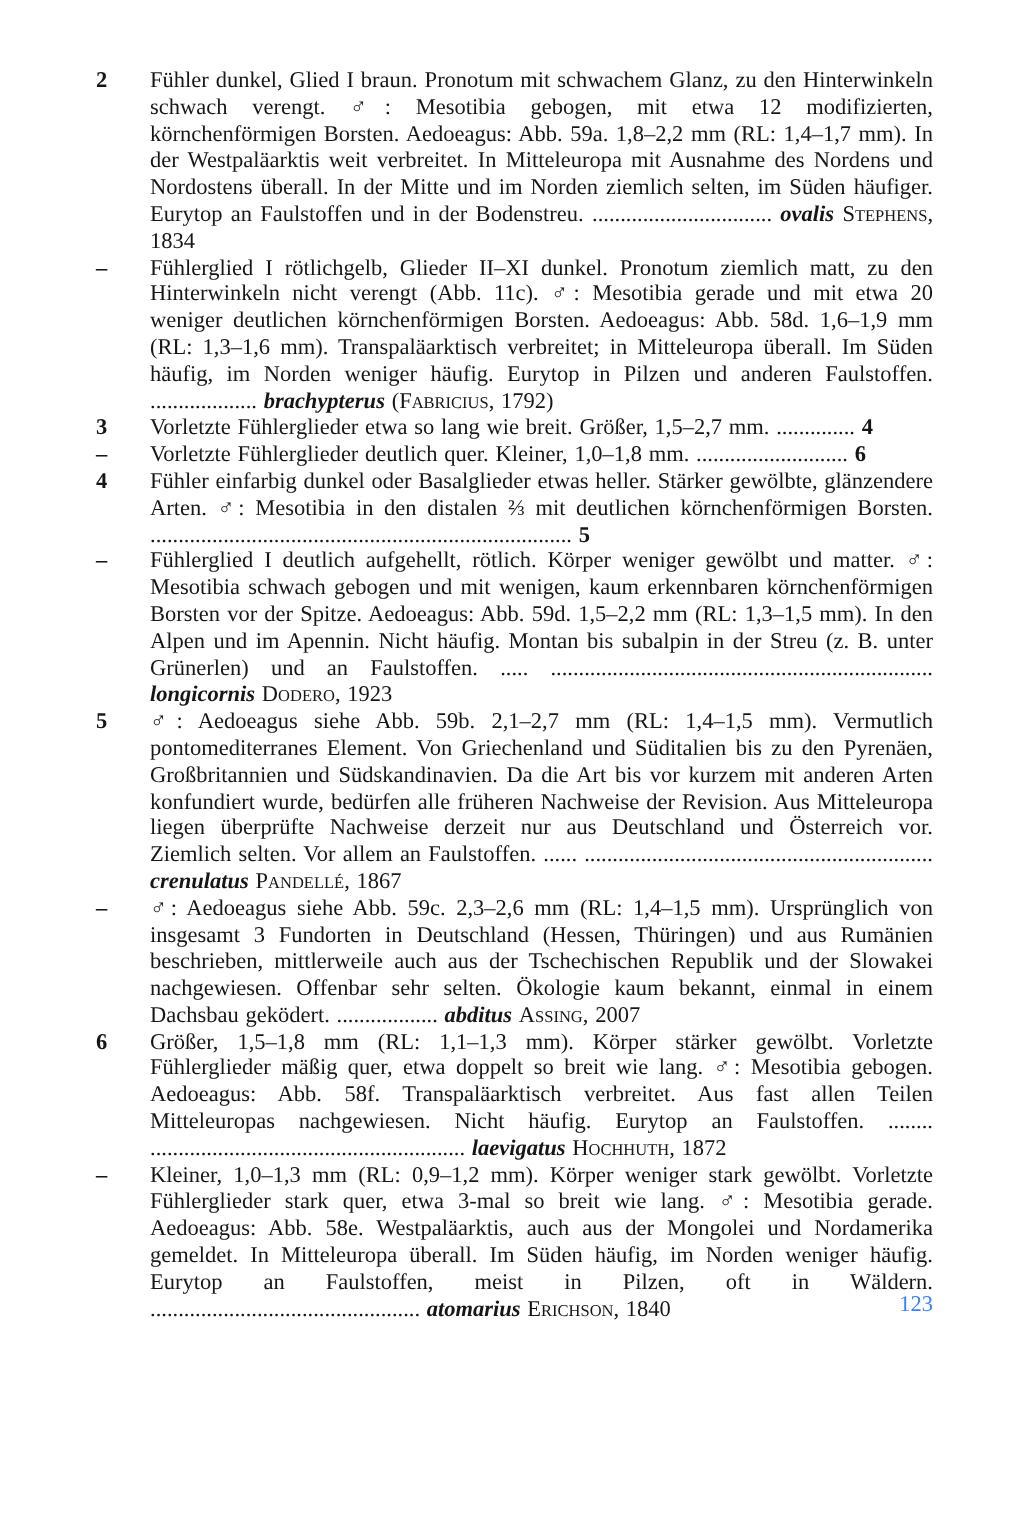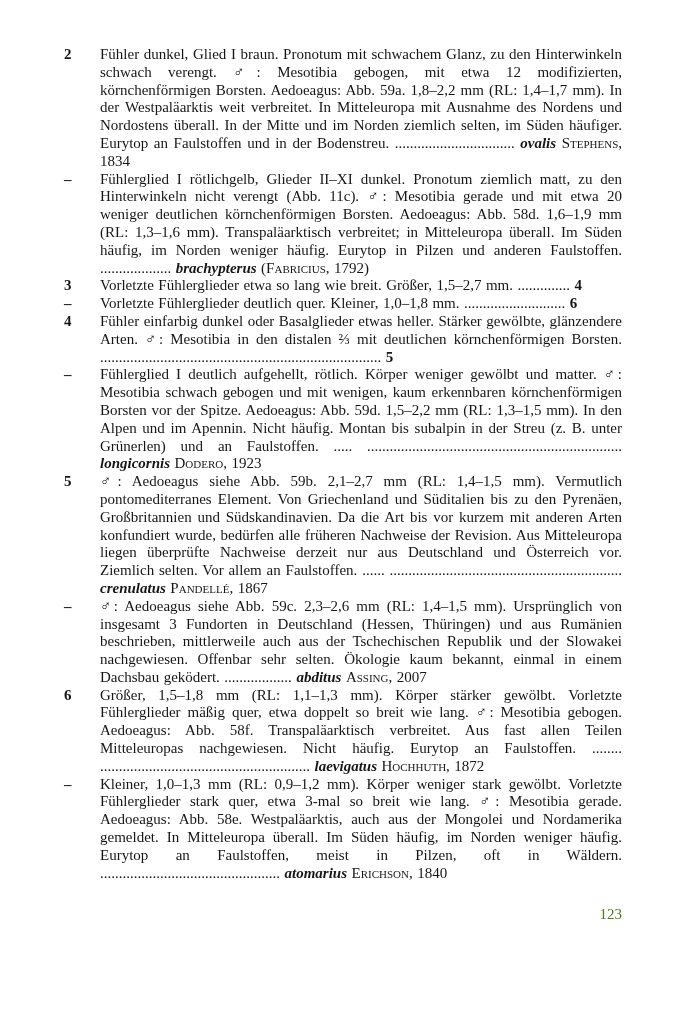--- a/index.html
+++ b/index.html
@@ -42,24 +42,24 @@
     font-style: italic;
   }
   .sc {
     font-variant: small-caps;
   }
   .ref {
     font-weight: 700;
   }
   .footer {
     position: absolute;
-    top: 906px;
+    top: 862px;
     right: 68px;
     font-size: 15px;
-    color: #4d7c0f;
+    color: #3b82f6;
   }
 </style>
 </head>
 <body>
 
 <main class="page">
 
   <section class="entries">
     <div class="entry">
       <div class="marker">2</div>

